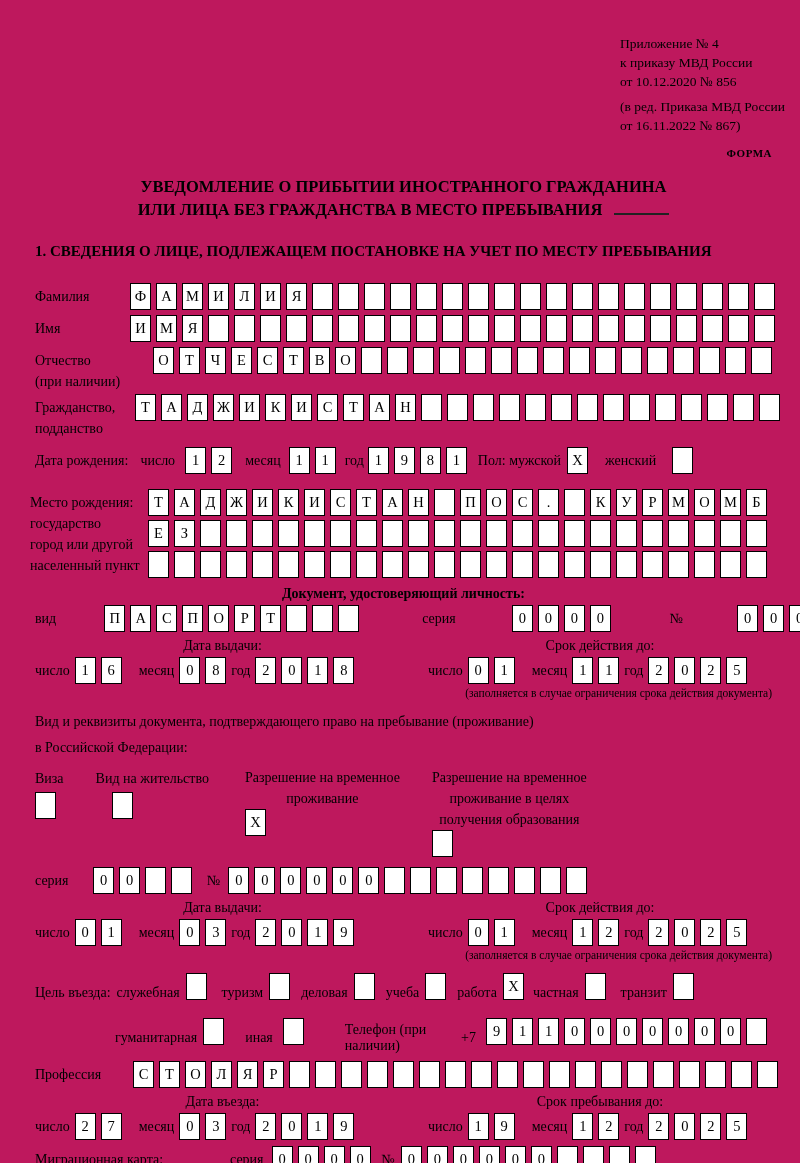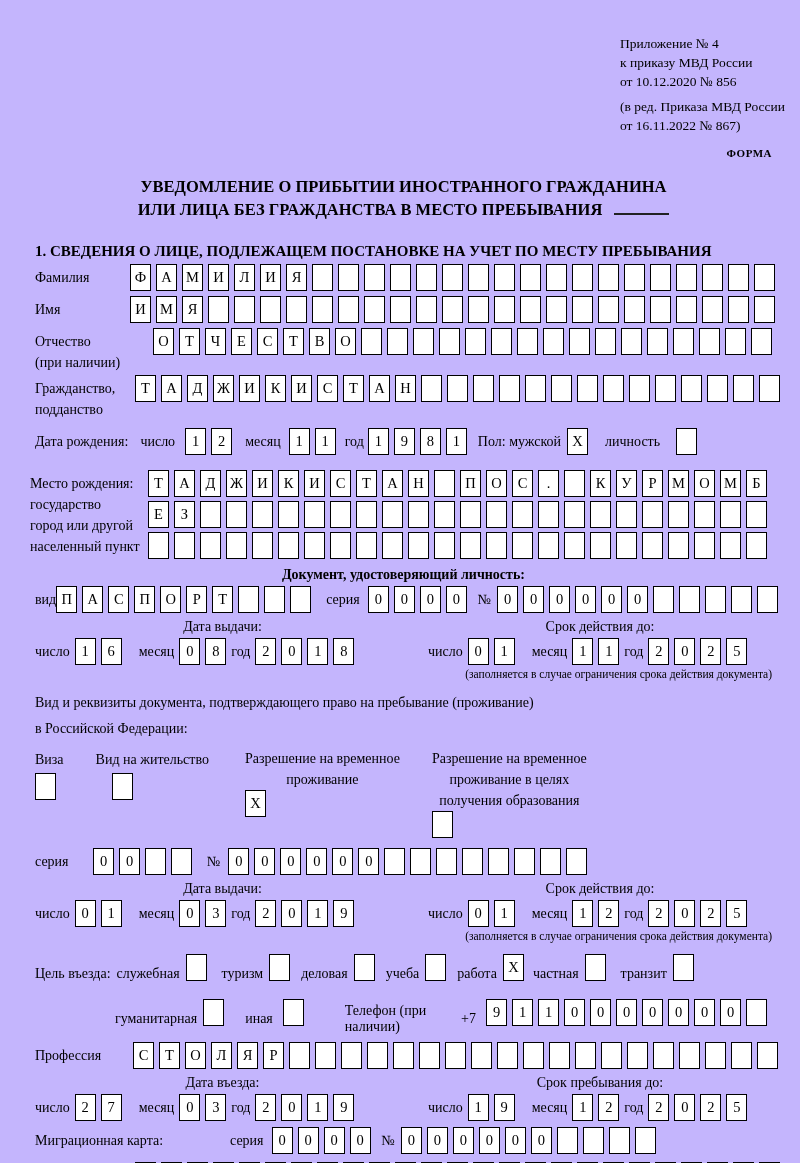--- a/index.html
+++ b/index.html
@@ -1,21 +1,21 @@
 <!DOCTYPE html>
 <html><head>
 <meta charset="utf-8">
 <style>
   html,body{margin:0;padding:0;background:#fff;}
   .page{
     position:relative;
     width:800px;height:1163px;
     box-sizing:border-box;
     padding:34px 28px 0 35px;
-    background:#c4b5fd;color:#000;
+    background:#be185d;color:#000;
     font-family:"Liberation Serif","DejaVu Serif",serif;
     font-size:14px;
     overflow:hidden;
   }
   
   .appendix{margin-left:585px;width:180px;font-size:13.5px;line-height:19px;}
   .appendix .amend{margin-top:6px;}
   .forma{text-align:right;font-weight:bold;font-size:11px;margin-top:12px;letter-spacing:.5px;}
   
   .title{text-align:center;font-weight:bold;font-size:16.5px;line-height:23px;margin-top:16px;}
@@ -80,21 +80,21 @@
 
   <div class="title">
     <div>УВЕДОМЛЕНИЕ О ПРИБЫТИИ ИНОСТРАННОГО ГРАЖДАНИНА</div>
     <div>
       <span>ИЛИ ЛИЦА БЕЗ ГРАЖДАНСТВА В МЕСТО ПРЕБЫВАНИЯ</span><span class="blank-line"></span>
     </div>
   </div>
 
   <div class="section-heading">1. СВЕДЕНИЯ О ЛИЦЕ, ПОДЛЕЖАЩЕМ ПОСТАНОВКЕ НА УЧЕТ ПО МЕСТУ ПРЕБЫВАНИЯ</div>
 
-  <div class="frow" style="margin-top:4px;">
+  <div class="frow" style="margin-top:23px;">
     <div class="flabel w95">Фамилия</div>
     <div class="cellrow">
         <span class="cell">Ф</span>
         <span class="cell">А</span>
         <span class="cell">М</span>
         <span class="cell">И</span>
         <span class="cell">Л</span>
         <span class="cell">И</span>
         <span class="cell">Я</span>
         <span class="cell"></span>
@@ -232,21 +232,21 @@
     <span class="cellrow ml4">
         <span class="cell">1</span>
         <span class="cell">9</span>
         <span class="cell">8</span>
         <span class="cell">1</span>
       </span>
     <span class="inl ml6">Пол: мужской</span>
     <span class="cbx ml6">
         <span class="cell">X</span>
       </span>
-    <span class="inl ml12">личность</span>
+    <span class="inl ml12">женский</span>
     <span class="cbx ml16">
         <span class="cell"></span>
       </span>
   </div>
 
   <div class="frow" style="margin-top:15px;justify-content:flex-end;">
     <div class="flabel w118">
       <div>Место рождения:</div>
       <div>государство</div>
       <div>город или другой</div>
@@ -329,21 +329,21 @@
           <span class="cell"></span>
           <span class="cell"></span>
           <span class="cell"></span>
           <span class="cell"></span>
         </div>
     </div>
   </div>
 
   <div class="doc-heading">Документ, удостоверяющий личность:</div>
 
-  <div class="frow" style="margin-top:3px;align-items:center;">
+  <div class="frow" style="margin-top:3px;align-items:center;gap:48px;">
     <span class="inl" style="width:60px;">вид</span>
     <span class="cellrow">
         <span class="cell">П</span>
         <span class="cell">А</span>
         <span class="cell">С</span>
         <span class="cell">П</span>
         <span class="cell">О</span>
         <span class="cell">Р</span>
         <span class="cell">Т</span>
         <span class="cell"></span>

